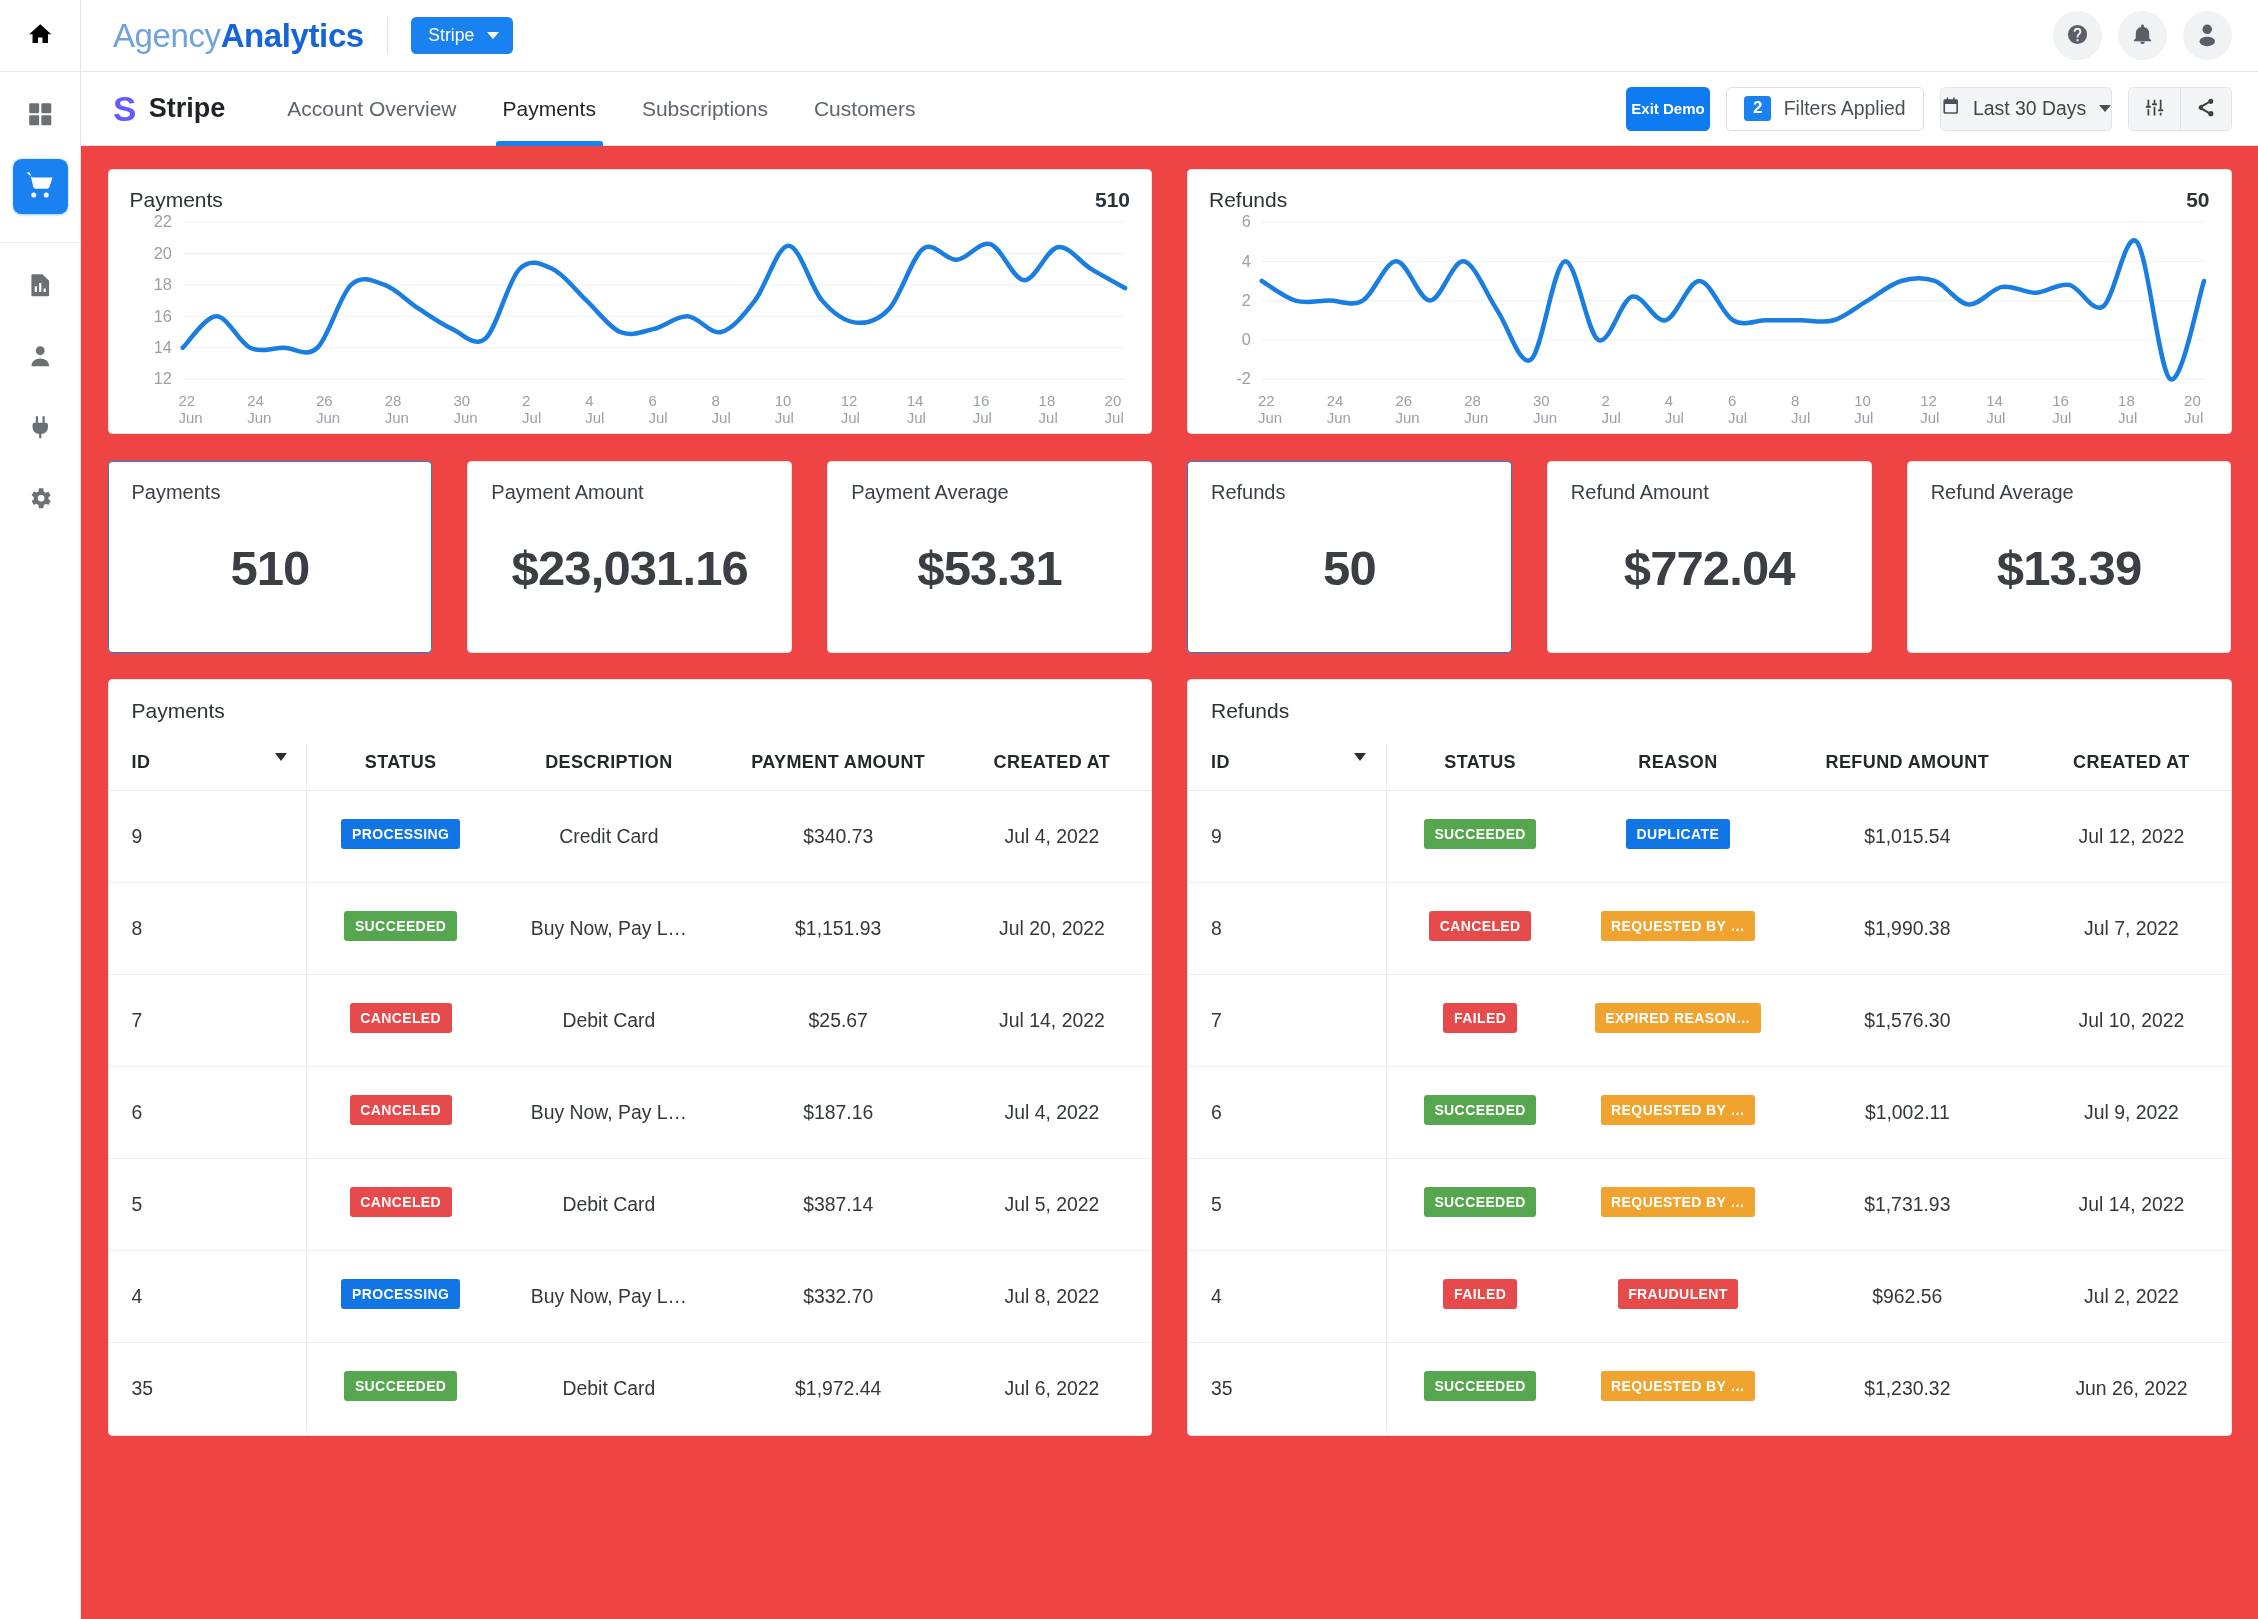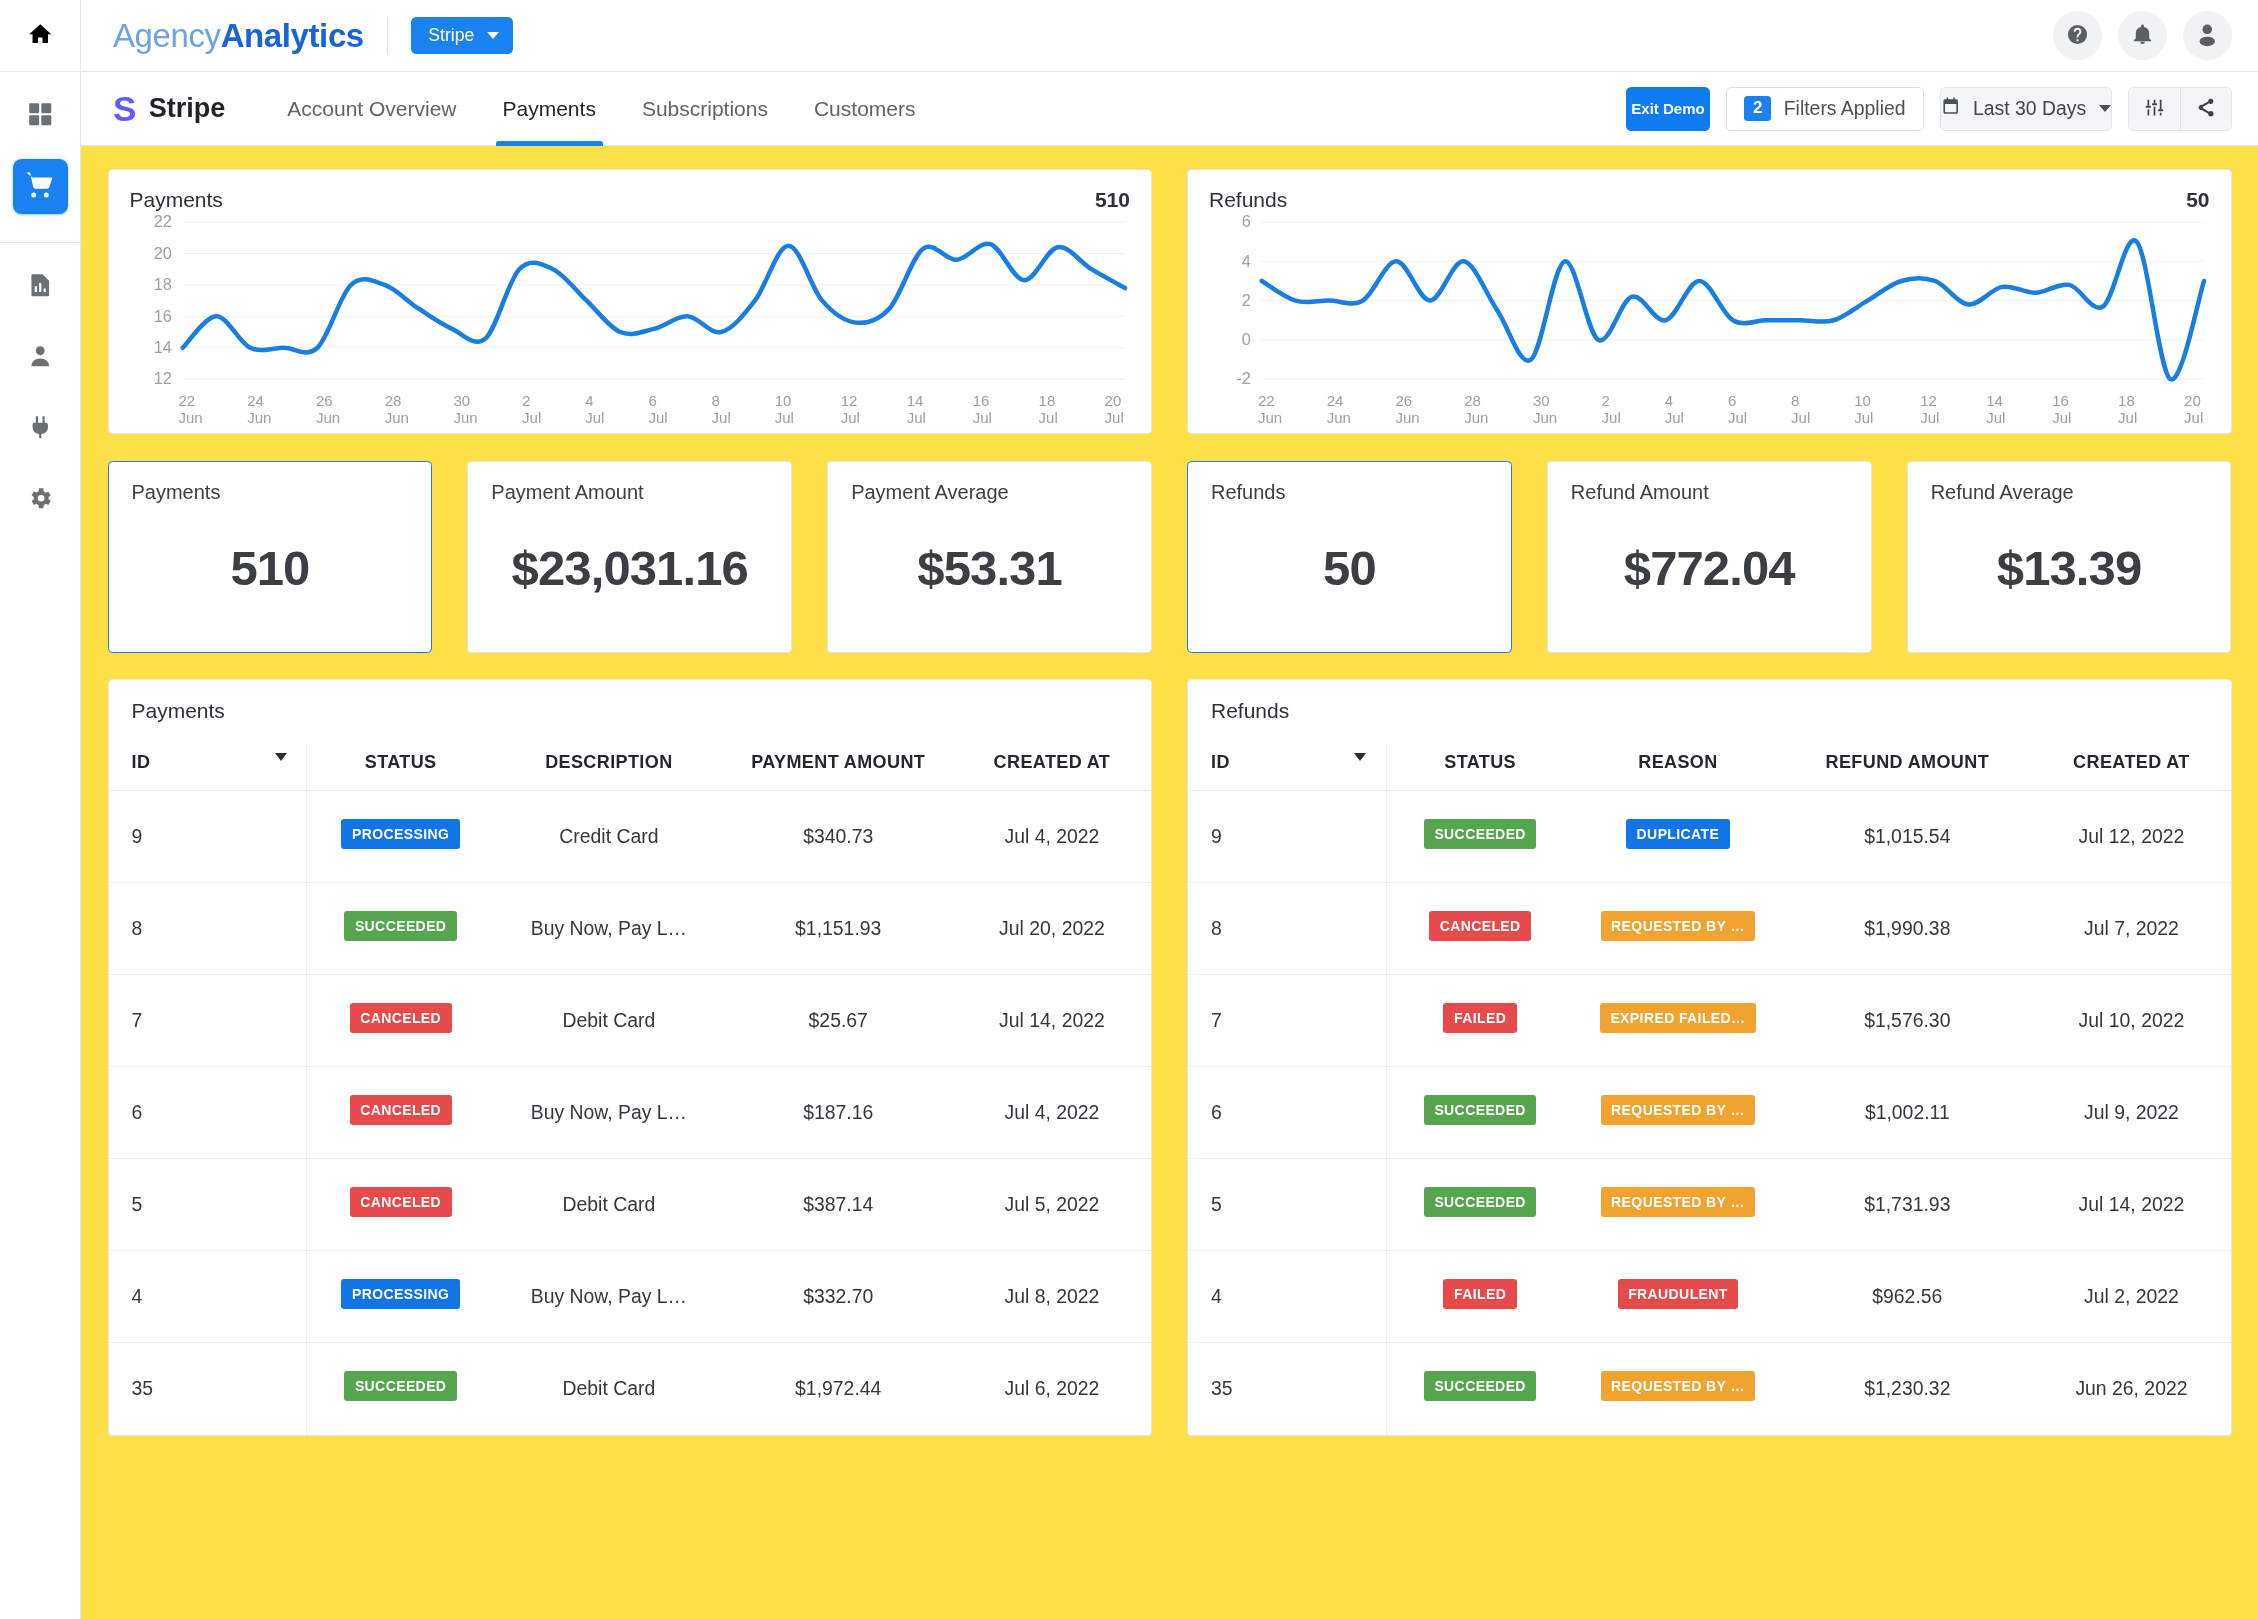--- a/index.html
+++ b/index.html
@@ -23,21 +23,21 @@
   .sb-group { padding-top: 16px; width: 81px; display:flex; flex-direction:column; align-items:center; }
   .sb-divider { width: 81px; height: 0.9px; background:#e8eaed; margin: 12.4px 0 16px; }
   .sb-item { width: 55px; height: 55px; margin-bottom: 16px; border-radius: 8.8px;
              display:flex; align-items:center; justify-content:center; cursor:pointer; }
   .sb-item.active { background: #1a82f0; box-shadow: 0 0.9px 2.6px rgba(26,130,240,.45); }
   .sb-item svg { fill: #6b7075; }
   .sb-item.active svg { fill: #ffffff; }
   .sb-tail { flex:1; width:81px; border-right:0; }
 
   
-  .main { flex: 1; display:flex; flex-direction:column; min-width:0; background:#fde047; }
+  .main { flex: 1; display:flex; flex-direction:column; min-width:0; background:#ef4444; }
 
   
   .topbar {
     height: 72px; background:#fff; border-bottom: 0.9px solid #e3e5e8;
     display:flex; align-items:center; padding: 0 26.5px 0 32px;
   }
   .logo { font-size: 33px; letter-spacing:-0.4px; white-space:nowrap; }
   .logo .agency { color:#6ea3e0; font-weight:400; }
   .logo .analytics { color:#1565d8; font-weight:700; }
   .vsep { width:0.9px; height:37px; background:#dfe2e6; margin:0 23px; }
@@ -500,21 +500,21 @@
                 <tr>
                   <td class="c-id">8</td>
                   <td><span class="pill red">CANCELED</span></td>
                   <td><span class="pill orange">REQUESTED BY …</span></td>
                   <td>$1,990.38</td>
                   <td>Jul 7, 2022</td>
                 </tr>
                 <tr>
                   <td class="c-id">7</td>
                   <td><span class="pill red">FAILED</span></td>
-                  <td><span class="pill orange">EXPIRED FAILED…</span></td>
+                  <td><span class="pill orange">EXPIRED REASON…</span></td>
                   <td>$1,576.30</td>
                   <td>Jul 10, 2022</td>
                 </tr>
                 <tr>
                   <td class="c-id">6</td>
                   <td><span class="pill green">SUCCEEDED</span></td>
                   <td><span class="pill orange">REQUESTED BY …</span></td>
                   <td>$1,002.11</td>
                   <td>Jul 9, 2022</td>
                 </tr>

